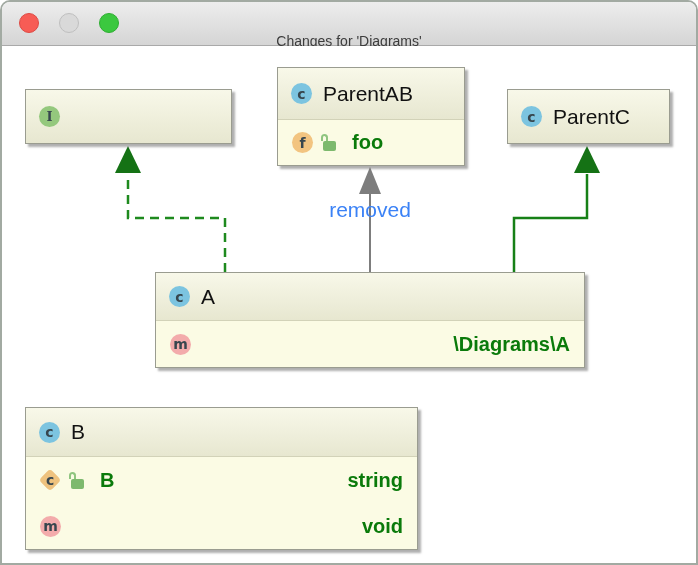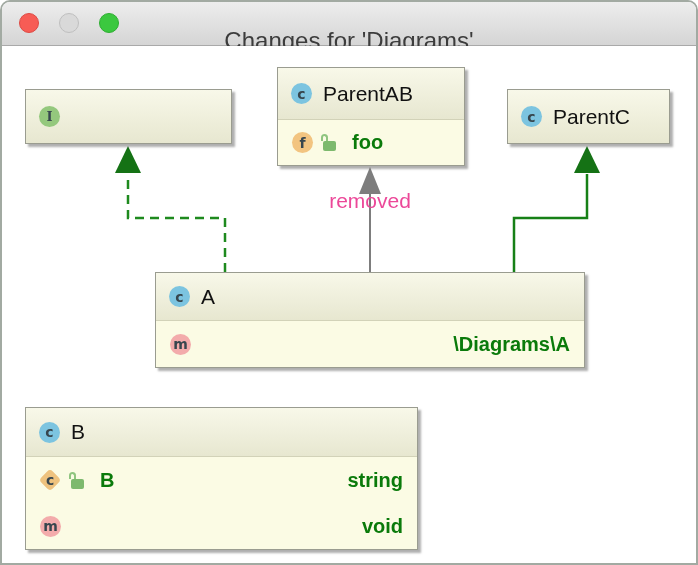--- a/index.html
+++ b/index.html
@@ -13,27 +13,27 @@
     position:relative;height:43px;flex:none;
     background:linear-gradient(#ededed,#d5d5d5);
     border-bottom:1px solid #a9a9a9;
     display:flex;align-items:center;justify-content:center;
   }
   .traffic{position:absolute;left:17px;top:11px;display:flex;gap:20px;}
   .dot{width:20px;height:20px;border-radius:50%;box-sizing:border-box;}
   .dot-close{background:#f75c55;border:1px solid #dd4a44;}
   .dot-min{background:#d9d9d9;border:1px solid #bfbfbf;}
   .dot-zoom{background:#3bc83f;border:1px solid #2fae32;}
-  .title{font-size:24px;color:#3c3c3c;margin-top:34px;}
+  .title{font-size:14px;color:#3c3c3c;margin-top:34px;}
   
   .canvas{position:relative;flex:1;background:#ffffff;}
   .edges{position:absolute;left:0;top:0;width:698px;height:521px;}
   .edge-label{
-    position:absolute;left:368px;top:143px;transform:translateX(-50%);
-    font-size:21px;color:#ec4899;white-space:nowrap;
+    position:absolute;left:368px;top:152px;transform:translateX(-50%);
+    font-size:21px;color:#3b82f6;white-space:nowrap;
   }
   
   .node{
     position:absolute;box-sizing:border-box;
     border:1px solid #9a9c90;
     box-shadow:3px 3px 2px rgba(110,110,110,.55);
     background:#fbfbe4;
   }
   .node-header{
     display:flex;align-items:center;gap:11px;padding:0 13px;

